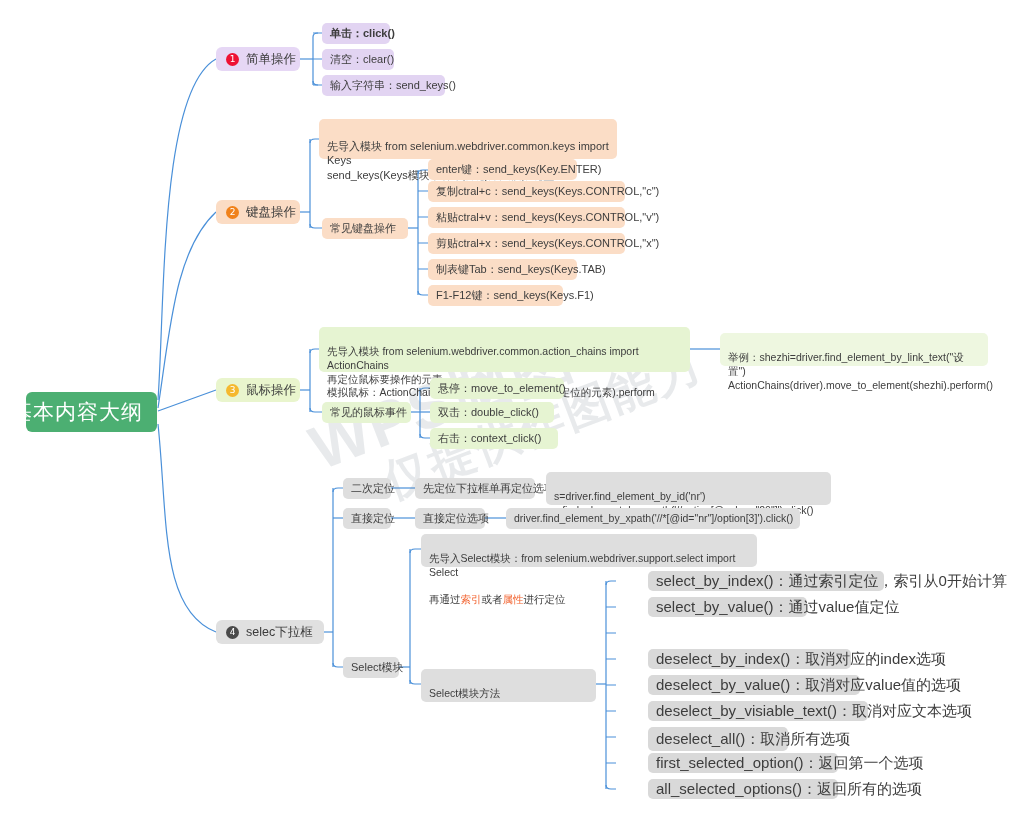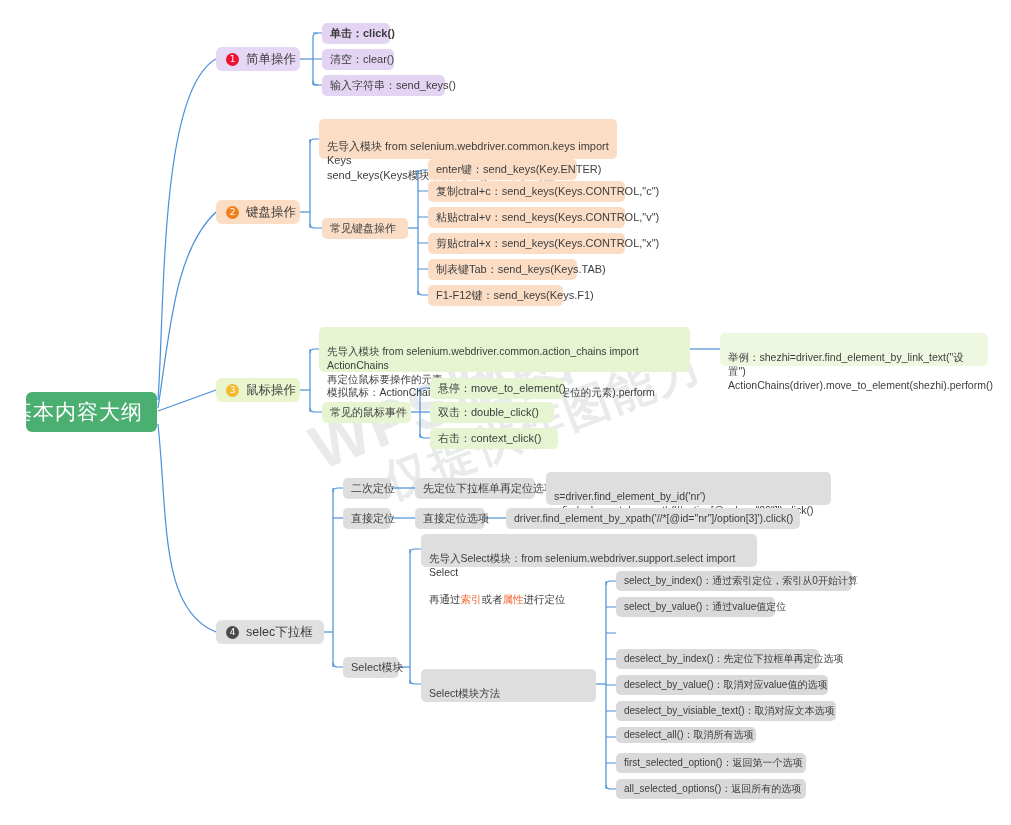--- a/index.html
+++ b/index.html
@@ -64,21 +64,21 @@
 
   
   .purple{background:#E2D4F2;color:#3d3d3d;}
   .peach {background:#FBDDC6;color:#3d3d3d;}
   .green {background:#E6F4D2;color:#3d3d3d;}
   .greenlite{background:#EEF7E0;color:#3d3d3d;}
   .grey  {background:#DEDEDE;color:#3d3d3d;}
   .greylite{background:#D9D9D9;color:#3d3d3d;}
 
   .leaf{font-size:11px;padding:4px 8px;}
-  .leaf.small{font-size:10px;}
+  .leaf.small{font-size:15px;margin-left:32px;}
   .code{font-size:10.5px;}
 
   .hl{color:#F2622E;}
 
   
   .wm{
     position:absolute;
     left:318px;top:330px;
     width:470px;height:180px;
     color:rgba(120,130,140,.17);
@@ -276,29 +276,29 @@
     <div>Select模块方法</div>
   </div>
 
   <div class="node leaf greylite small" style="left:616px;top:571px;width:236px;height:20px;">
     <span>select_by_index()：通过索引定位，索引从0开始计算</span>
   </div>
   <div class="node leaf greylite small" style="left:616px;top:597px;width:159px;height:20px;">
     <span>select_by_value()：通过value值定位</span>
   </div>
   <div class="node leaf greylite small" style="left:616px;top:649px;width:203px;height:20px;">
-    <span>deselect_by_index()：先定位下拉框单再定位选项</span>
+    <span>deselect_by_index()：取消对应的index选项</span>
   </div>
   <div class="node leaf greylite small" style="left:616px;top:675px;width:212px;height:20px;">
     <span>deselect_by_value()：取消对应value值的选项</span>
   </div>
   <div class="node leaf greylite small" style="left:616px;top:701px;width:220px;height:20px;">
     <span>deselect_by_visiable_text()：取消对应文本选项</span>
   </div>
-  <div class="node leaf greylite small" style="left:616px;top:727px;width:140px;height:16px;">
+  <div class="node leaf greylite small" style="left:616px;top:727px;width:140px;height:24px;">
     <span>deselect_all()：取消所有选项</span>
   </div>
   <div class="node leaf greylite small" style="left:616px;top:753px;width:190px;height:20px;">
     <span>first_selected_option()：返回第一个选项</span>
   </div>
   <div class="node leaf greylite small" style="left:616px;top:779px;width:190px;height:20px;">
     <span>all_selected_options()：返回所有的选项</span>
   </div>
 
 </div>

